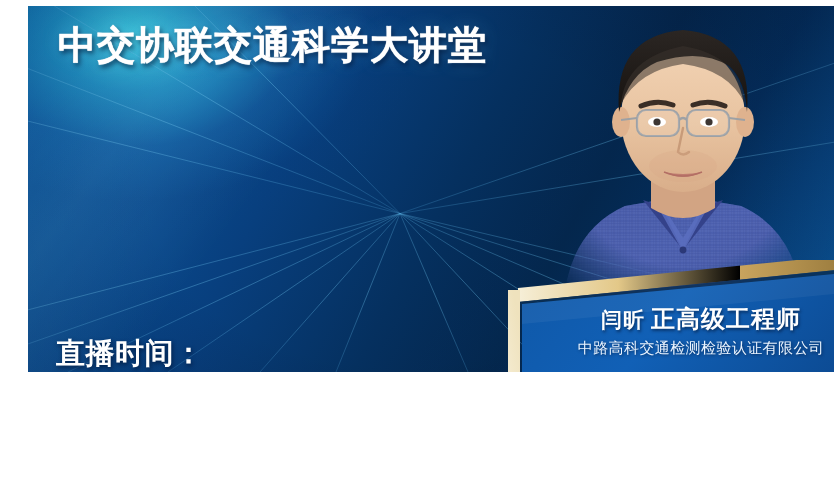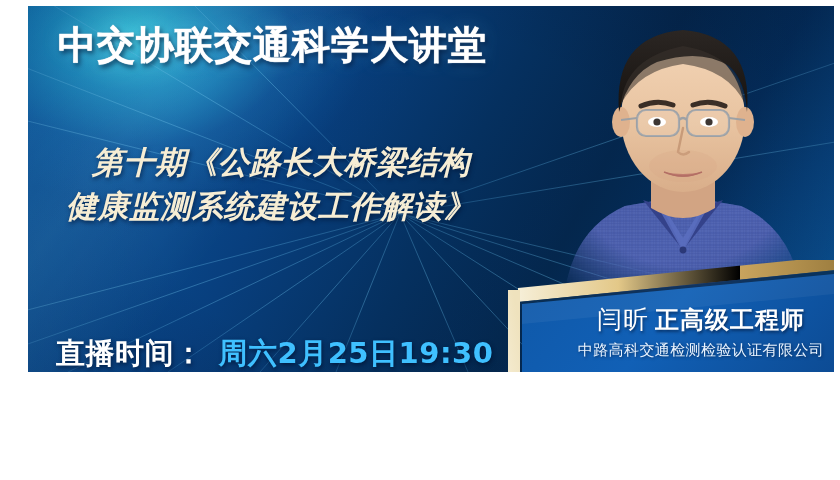--- a/index.html
+++ b/index.html
@@ -130,21 +130,21 @@
     left:60px; top:46px;
     width:330px;
     text-align:center;
   }
   #speaker-line1{
     white-space:nowrap;
     line-height:1.1;
     margin-bottom:7px;
   }
   #speaker-name{
-    font-size:25px;font-weight:normal;color:#ffffff;
+    font-size:21px;font-weight:bold;color:#ffffff;
     letter-spacing:1px;
     text-shadow:1px 2px 3px rgba(0,18,48,0.6);
     text-align:right;
   }
   #speaker-role{
     font-size:24px;font-weight:bold;color:#ffffff;
     letter-spacing:1px;margin-left:6px;
     text-shadow:1px 2px 3px rgba(0,18,48,0.6);
   }
   #speaker-org{
@@ -307,28 +307,23 @@
           <path d="M131 172 Q150 182 169 172 Q150 176 131 172 Z" fill="#b9706a"></path>
           <path d="M131 172 Q150 180 169 172" stroke="#a9605c" stroke-width="1.6" fill="none"></path>
 
           <ellipse cx="150" cy="166" rx="34" ry="16" fill="#d8a584" opacity="0.22"></ellipse>
         </g>
       </svg>
     </div>
 
     <div id="title">中交协联交通科学大讲堂</div>
 
-    <div id="subtitle">
-      <span class="ln l1">第十期《公路长大桥梁结构</span>
-      <span class="ln l2">健康监测系统建设工作解读》</span>
-    </div>
 
     <div id="time-row">
       <span id="time-label">直播时间：</span>
-      <span id="time-value">周六2月25日19:30</span>
     </div>
 
     <div id="speaker-panel">
       <div class="shape">
         <svg width="400" height="190" viewBox="0 0 400 190" aria-hidden="true">
           <defs>
             <linearGradient id="panelfill" x1="0" y1="0" x2="1" y2="0.4">
               <stop offset="0%" stop-color="#0f58a8"></stop>
               <stop offset="45%" stop-color="#1160b6"></stop>
               <stop offset="100%" stop-color="#0c4a92"></stop>

